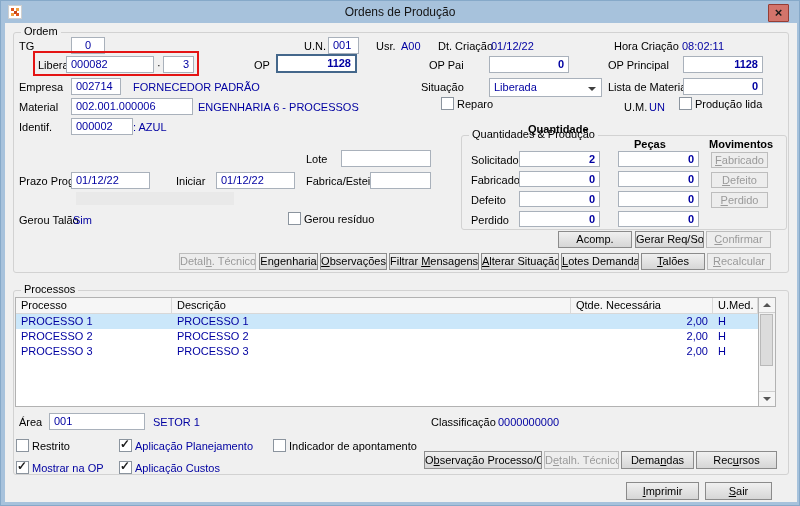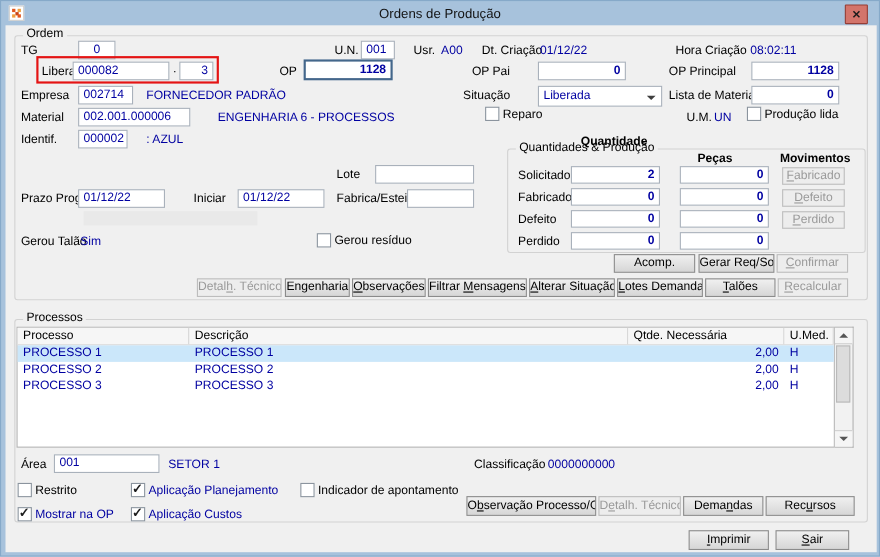--- a/index.html
+++ b/index.html
@@ -108,27 +108,27 @@
   <span class="val" style="left:132px;top:80px;">FORNECEDOR PADRÃO</span>
   <span class="lbl" style="left:420px;top:80px;">Situação</span>
   <div class="combo" style="left:488px;top:77px;width:113px;">
     <span class="cval">Liberada</span>
     <span class="carrow"></span>
   </div>
   <span class="lbl" style="left:607px;top:80px;">Lista de Materiais</span>
   <div class="input r bold" style="left:682px;top:77px;width:80px;">0</div>
 
   <span class="lbl" style="left:18px;top:100px;">Material</span>
-  <div class="input" style="left:70px;top:97px;width:102px;">002.001.000006</div>
+  <div class="input" style="left:70px;top:97px;width:122px;">002.001.000006</div>
   <span class="val" style="left:197px;top:100px;">ENGENHARIA 6 - PROCESSOS</span>
   <span class="lbl" style="left:623px;top:100px;">U.M.</span>
   <span class="val" style="left:648px;top:100px;">UN</span>
 
   <span class="lbl" style="left:18px;top:120px;">Identif.</span>
-  <div class="input" style="left:70px;top:117px;width:45px;">000002</div>
+  <div class="input" style="left:70px;top:117px;width:62px;">000002</div>
   <span class="val" style="left:132px;top:120px;">: AZUL</span>
 
   <span class="lbl" style="left:305px;top:152px;">Lote</span>
   <div class="input" style="left:340px;top:149px;width:90px;"></div>
   <span class="lbl" style="left:18px;top:174px;">Prazo Progr.</span>
   <div class="input" style="left:70px;top:171px;width:79px;">01/12/22</div>
   <span class="lbl" style="left:175px;top:174px;">Iniciar</span>
   <div class="input" style="left:215px;top:171px;width:79px;">01/12/22</div>
   <span class="lbl" style="left:305px;top:174px;">Fabrica/Esteira</span>
   <div class="input" style="left:369px;top:171px;width:61px;"></div>

